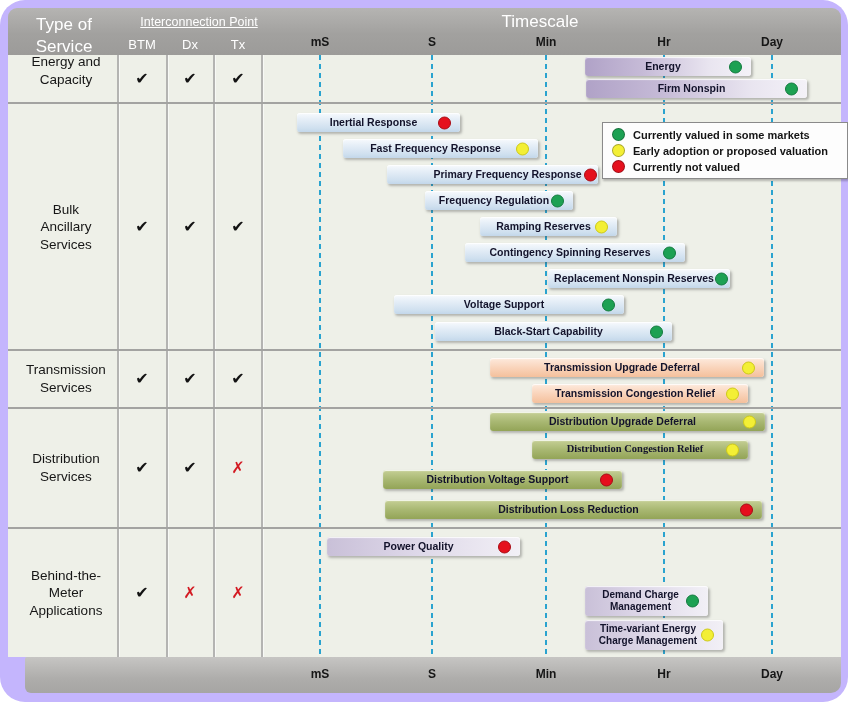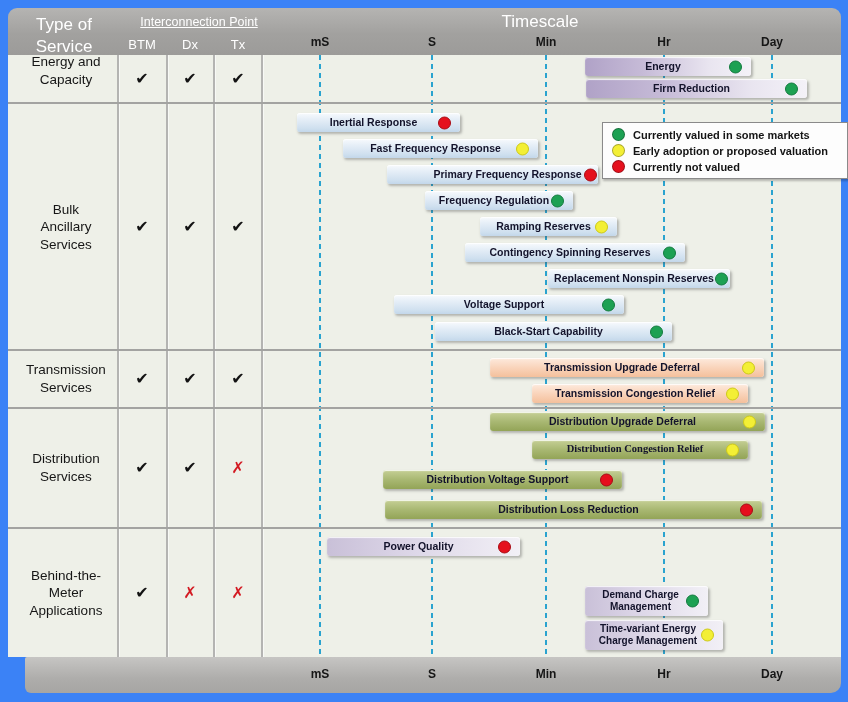--- a/index.html
+++ b/index.html
@@ -1,17 +1,17 @@
 <!DOCTYPE html>
 <html><head>
 <meta charset="utf-8">
 <style>
   html,body{margin:0;padding:0;background:#ffffff;}
-  .frame{position:relative;width:848px;height:702px;background:#3b82f6;overflow:hidden;
-         font-family:"Liberation Sans",sans-serif;}
+  .frame{position:relative;width:848px;height:702px;background:#c4b5fd;overflow:hidden;
+         font-family:"Liberation Sans",sans-serif;border-radius:25px;}
   .header-band{position:absolute;left:8px;top:8px;width:833px;height:47px;
                background:linear-gradient(180deg,#b5b4b2 0%,#a2a19f 55%,#9c9b99 100%);
                border-radius:9px 9px 0 0;}
   .chart-body{position:absolute;left:8px;top:55px;width:833px;height:602px;background:#eef0e8;}
   .footer-band{position:absolute;left:25px;top:657px;width:816px;height:36px;
                background:linear-gradient(180deg,#c6c5c3 0%,#aeadab 60%,#a6a5a3 100%);
                border-radius:2px 0 10px 6px;}
   .tos{position:absolute;left:0;top:6px;width:112px;text-align:center;color:#ffffff;
        font-size:17px;line-height:1.3;}
   .icp{position:absolute;left:112px;top:7px;width:158px;text-align:center;color:#ffffff;
@@ -99,21 +99,21 @@
         <div>Capacity</div>
       </div>
       <div class="mark mark-check" style="left: 134px; top: 24px;">✔</div>
       <div class="mark mark-check" style="left: 182px; top: 24px;">✔</div>
       <div class="mark mark-check" style="left: 230px; top: 24px;">✔</div>
       <div class="bar theme-purple" style="left: 540px; top: 2px; width: 166px; height: 19px;">
         <div class="lbl">Energy</div>
         <div class="dot dot-green" style="right: 9px;"></div>
       </div>
       <div class="bar theme-purple" style="left: 541px; top: 24px; width: 221px; height: 19px;">
-        <div class="lbl">Firm Reduction</div>
+        <div class="lbl">Firm Nonspin</div>
         <div class="dot dot-green" style="right: 9px;"></div>
       </div>
       <div class="group-label" style="top: 171.5px;">
         <div>Bulk</div>
         <div>Ancillary</div>
         <div>Services</div>
       </div>
       <div class="mark mark-check" style="left: 134px; top: 171.5px;">✔</div>
       <div class="mark mark-check" style="left: 182px; top: 171.5px;">✔</div>
       <div class="mark mark-check" style="left: 230px; top: 171.5px;">✔</div>

